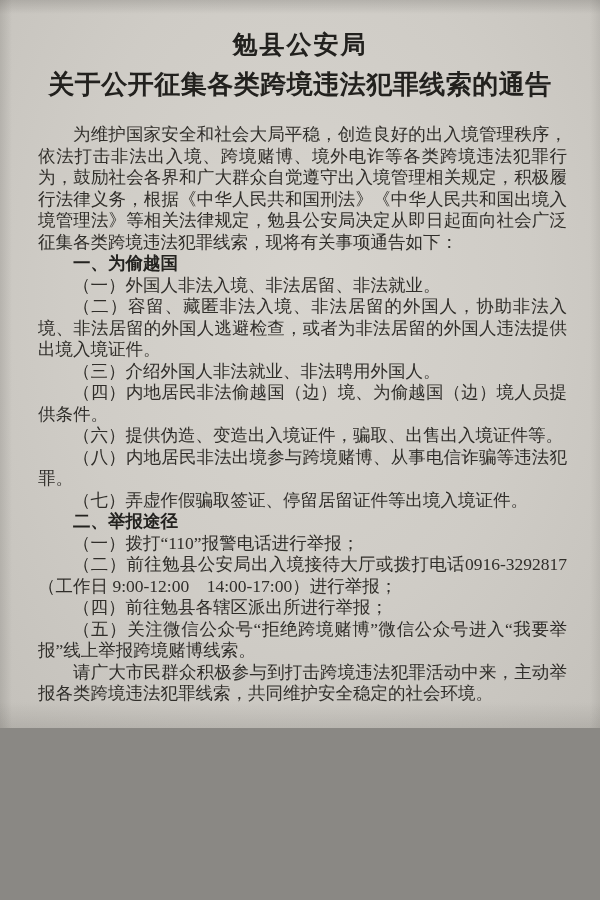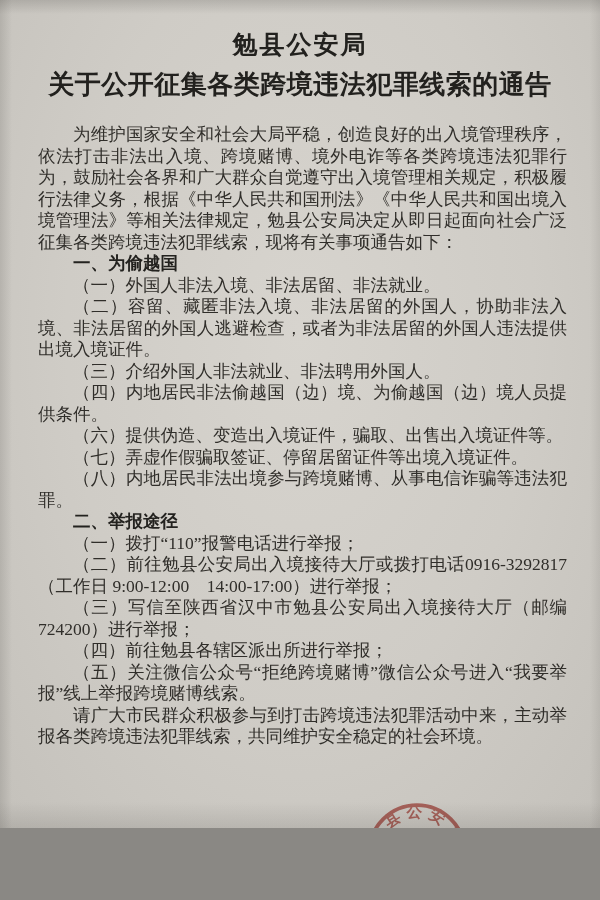--- a/index.html
+++ b/index.html
@@ -2,21 +2,21 @@
 <html><head>
 <meta charset="utf-8">
 <style>
   html,body{margin:0;padding:0;}
   body{
     width:600px;height:900px;overflow:hidden;
     font-family:"Liberation Serif","DejaVu Serif",serif;
     background:#8a8884;
   }
   .photo{
-    position:relative;width:600px;height:828px;overflow:hidden;
+    position:relative;width:600px;height:728px;overflow:hidden;
     background:
       linear-gradient(180deg, rgba(70,68,64,0.20) 0px, rgba(70,68,64,0) 14px),
       linear-gradient(0deg,  rgba(70,68,64,0.14) 0px, rgba(70,68,64,0) 26px),
       linear-gradient(90deg, rgba(70,68,64,0.16) 0px, rgba(70,68,64,0) 12px),
       linear-gradient(270deg,rgba(70,68,64,0.10) 0px, rgba(70,68,64,0) 10px),
       radial-gradient(ellipse at 50% 40%, #d7d4ce 0%, #cfccc6 55%, #c4c1bb 100%);
     color:#2f2d29;
   }
   .titles{padding-top:30px;text-align:center;
     font-family:"Liberation Sans","DejaVu Sans",sans-serif;font-weight:bold;color:#22211e;}
@@ -62,26 +62,25 @@
   </div>
 
   <div class="bodytext">
     <p>为维护国家安全和社会大局平稳，创造良好的出入境管理秩序，依法打击非法出入境、跨境赌博、境外电诈等各类跨境违法犯罪行为，鼓励社会各界和广大群众自觉遵守出入境管理相关规定，积极履行法律义务，根据《中华人民共和国刑法》《中华人民共和国出境入境管理法》等相关法律规定，勉县公安局决定从即日起面向社会广泛征集各类跨境违法犯罪线索，现将有关事项通告如下：</p>
     <p class="sec-heading">一、为偷越国</p>
     <p>（一）外国人非法入境、非法居留、非法就业。</p>
     <p>（二）容留、藏匿非法入境、非法居留的外国人，协助非法入境、非法居留的外国人逃避检查，或者为非法居留的外国人违法提供出境入境证件。</p>
     <p>（三）介绍外国人非法就业、非法聘用外国人。</p>
     <p>（四）内地居民非法偷越国（边）境、为偷越国（边）境人员提供条件。</p>
     <p>（六）提供伪造、变造出入境证件，骗取、出售出入境证件等。</p>
+    <p>（八）内地居民非法出境参与跨境赌博、从事电信诈骗等违法犯罪。</p>
     <p>（七）弄虚作假骗取签证、停留居留证件等出境入境证件。</p>
-    <p>（八）内地居民非法出境参与跨境赌博、从事电信诈骗等违法犯罪。</p>
     <p class="sec-heading">二、举报途径</p>
     <p>（一）拨打“110”报警电话进行举报；</p>
     <p>（二）前往勉县公安局出入境接待大厅或拨打电话0916-3292817（工作日 9:00-12:00　14:00-17:00）进行举报；</p>
-    <p>（三）写信至陕西省汉中市勉县公安局出入境接待大厅（邮编724200）进行举报；</p>
     <p>（四）前往勉县各辖区派出所进行举报；</p>
     <p>（五）关注微信公众号“拒绝跨境赌博”微信公众号进入“我要举报”线上举报跨境赌博线索。</p>
     <p>请广大市民群众积极参与到打击跨境违法犯罪活动中来，主动举报各类跨境违法犯罪线索，共同维护安全稳定的社会环境。</p>
   </div>
 
   <div class="sig-org">勉县公安局</div>
   <div class="sig-date">2024年2月21日</div>
 
   <svg class="seal" viewBox="0 0 100 100">
     <defs>

